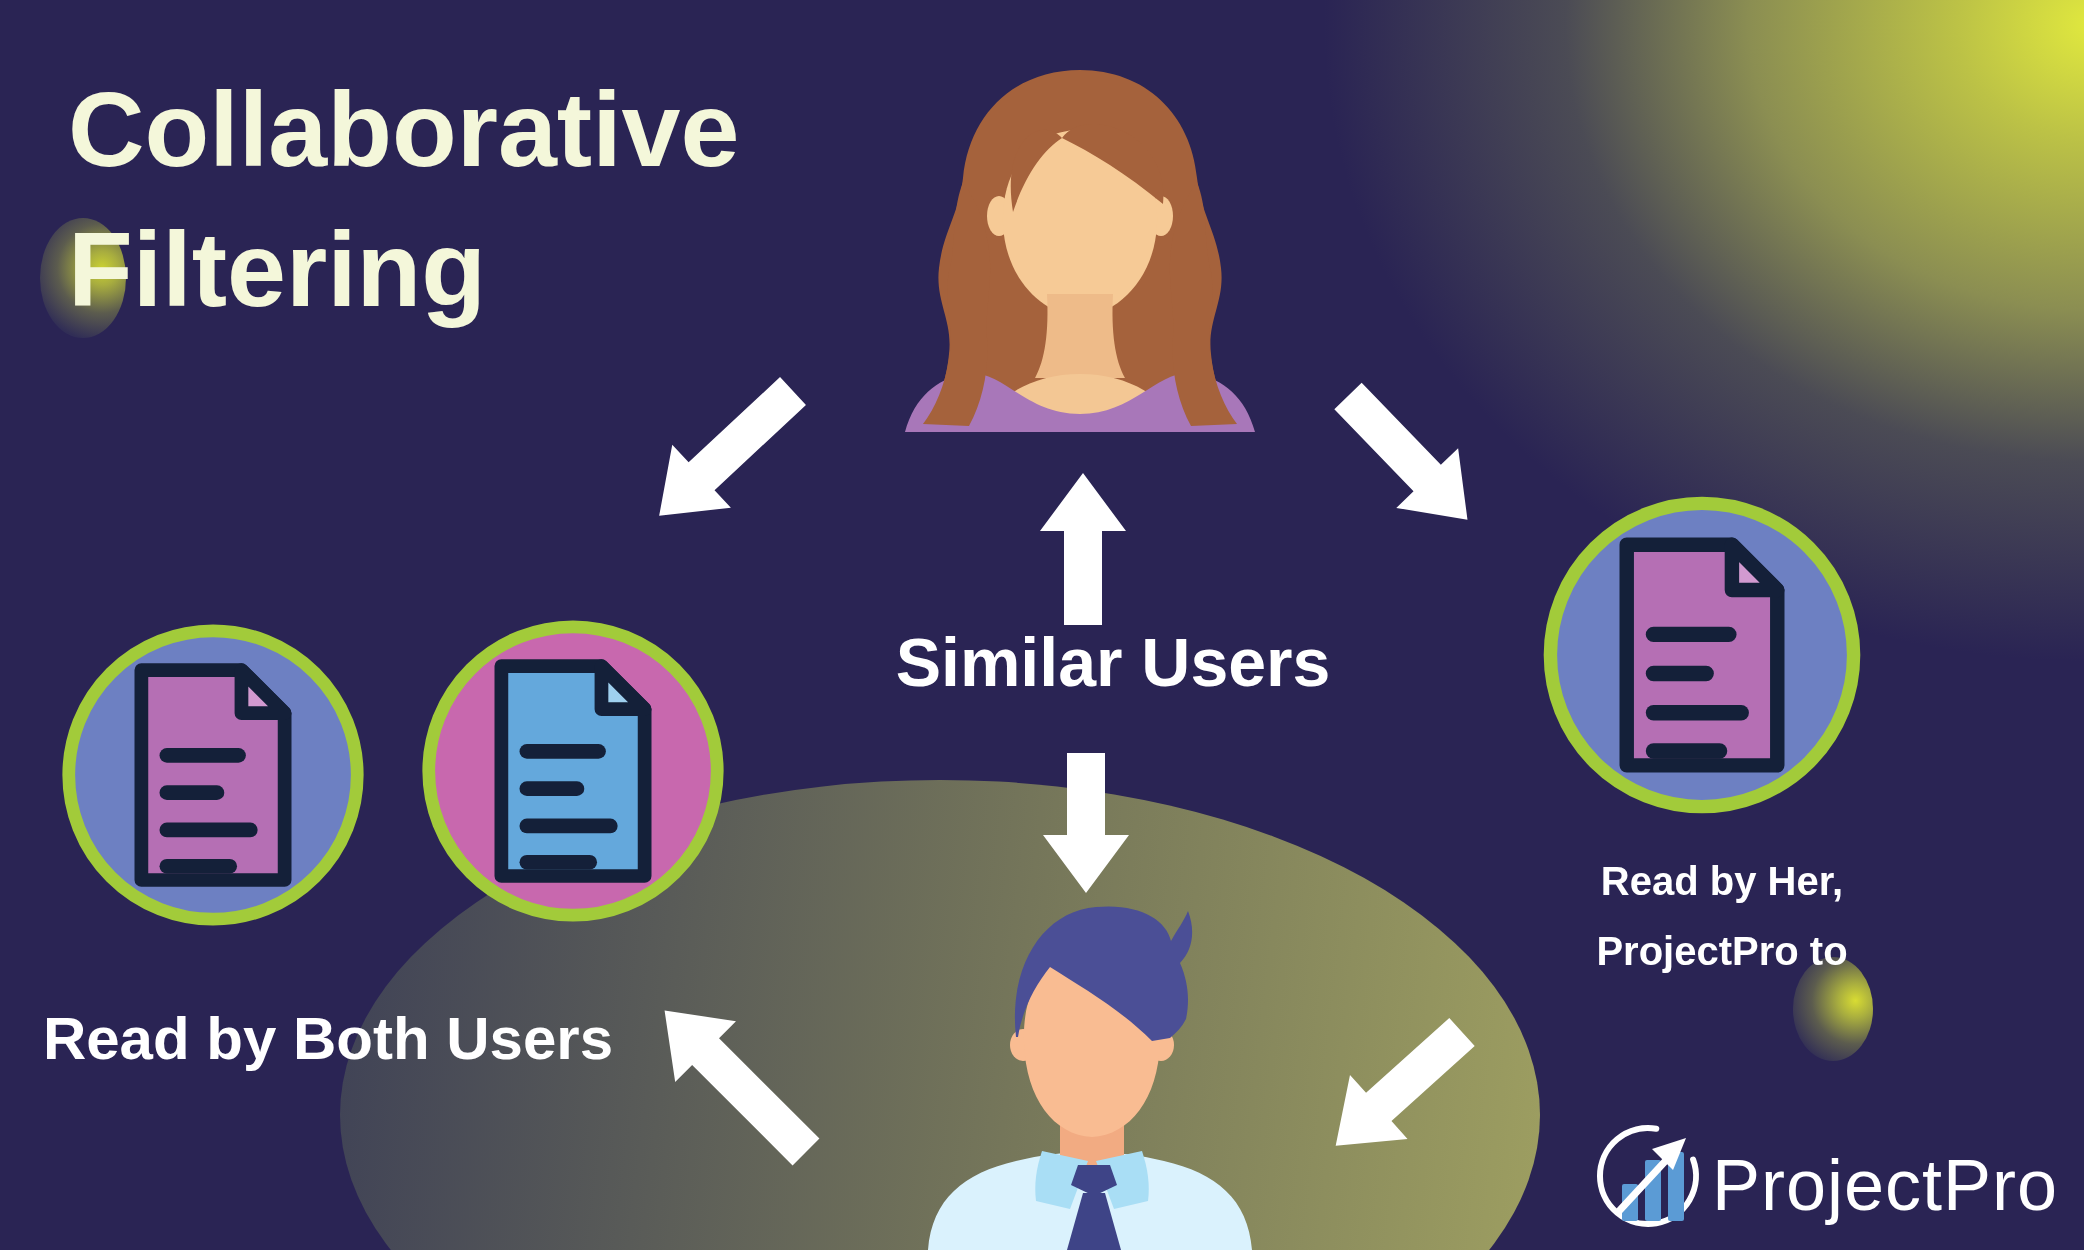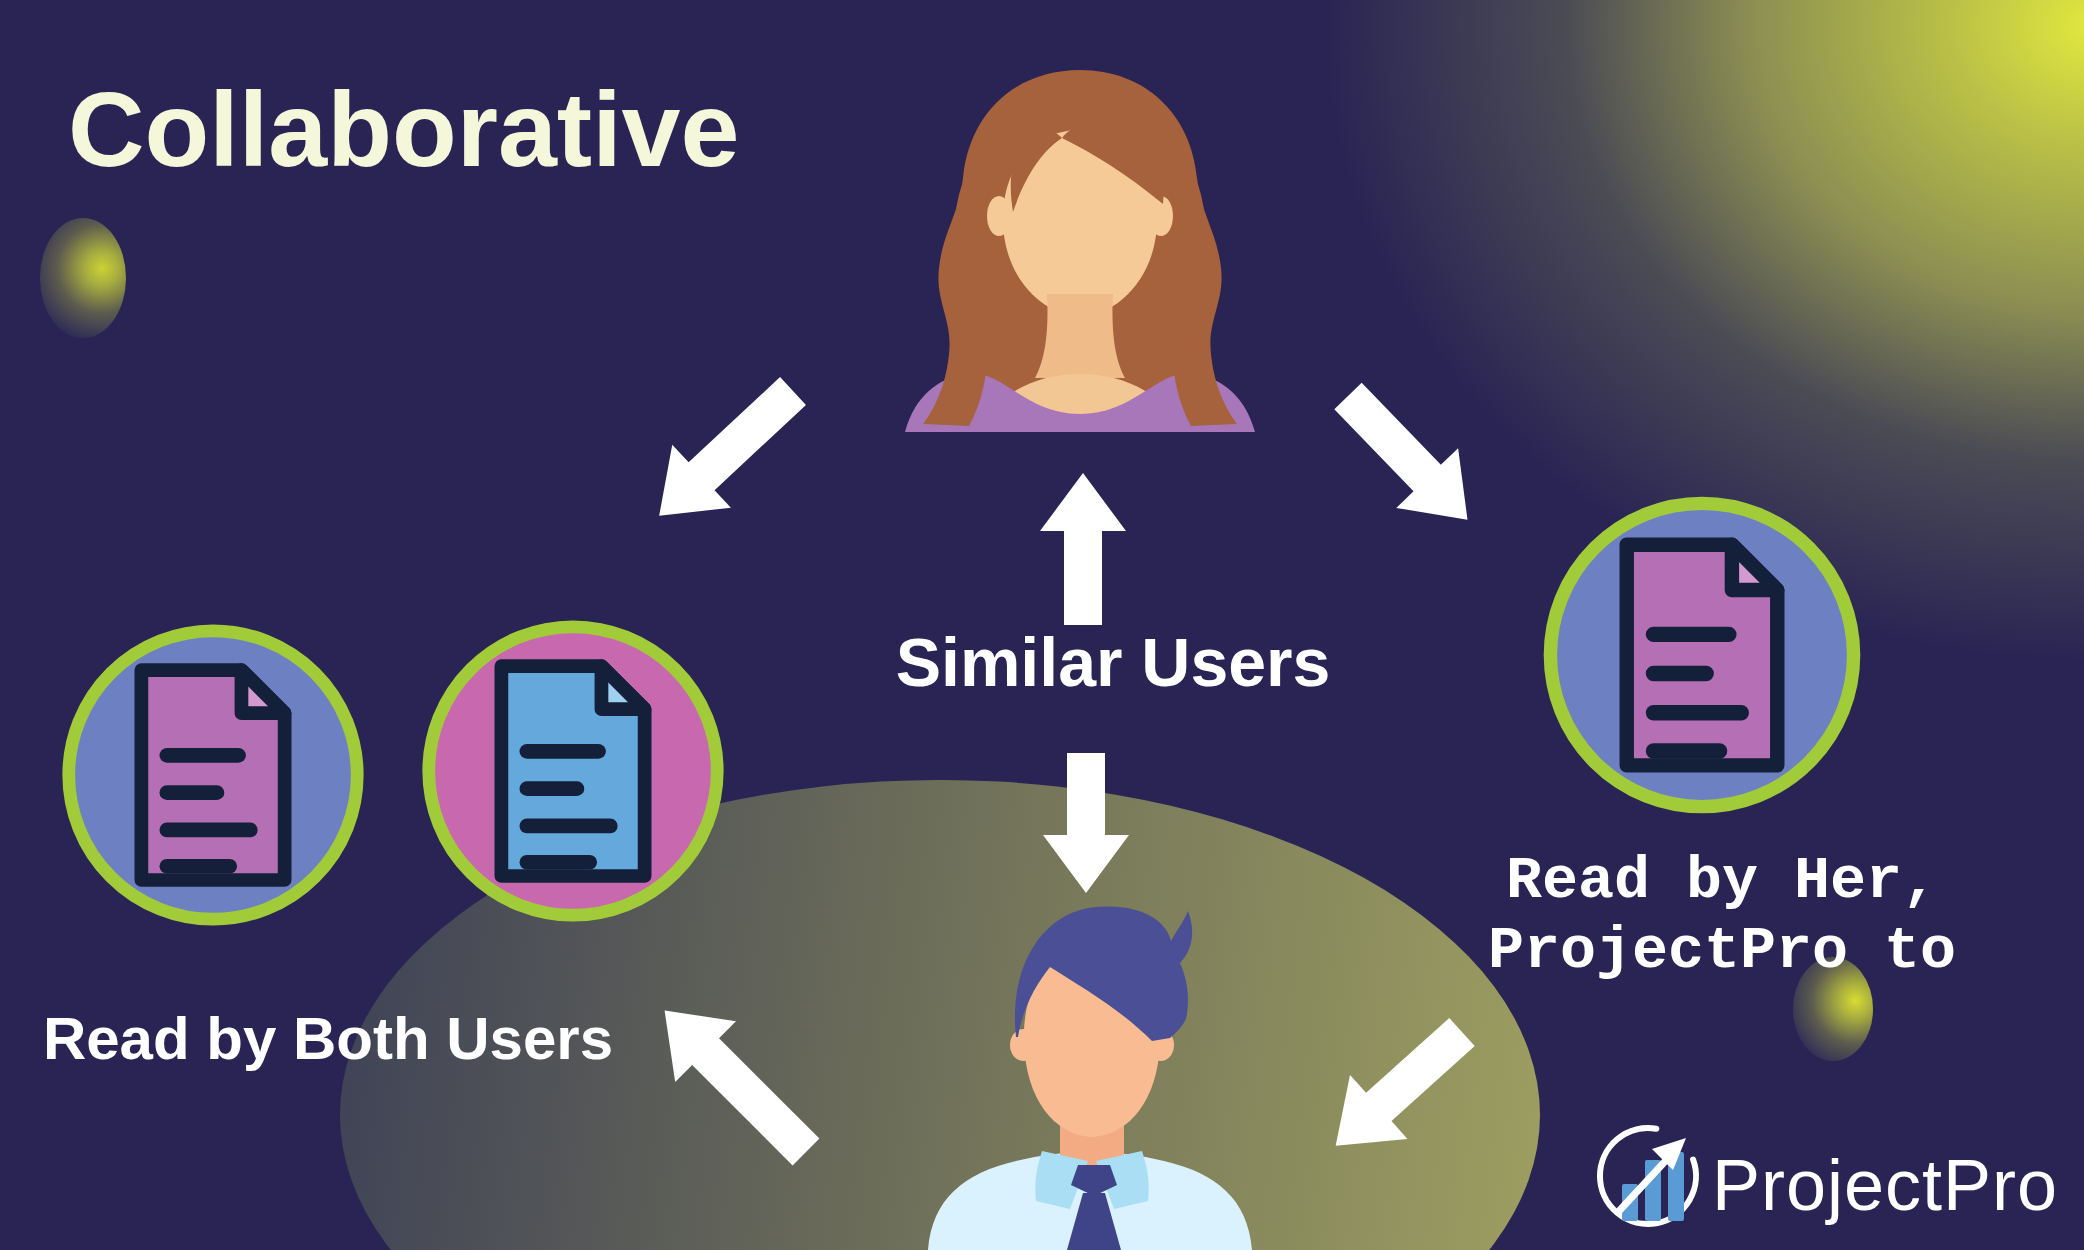--- a/index.html
+++ b/index.html
@@ -21,21 +21,21 @@
     background:radial-gradient(circle at 78% 42%, #d8dc33 0%, #a8ad3f 20%, #5c5c4e 50%, #312e56 80%, #2c2955 100%);}
   
   #glow-ellipse{left:340px;top:780px;width:1200px;height:670px;border-radius:50%;
     background:linear-gradient(97deg,#3e4156 0%,#75765a 55%,#9fa061 100%);}
   
   .lbl{color:#fff;font-weight:bold;text-align:center;}
   #title{left:68px;top:60px;width:800px;font-size:106px;line-height:1.32;
     font-weight:bold;color:#f4f7da;text-align:left;}
   #similar-users{left:813px;top:623px;width:600px;font-size:68px;}
   #read-both{left:28px;top:1004px;width:600px;font-size:60px;}
-  #read-her{left:1422px;top:846px;width:600px;font-size:60px;line-height:70px;font-family:Liberation Mono, monospace;}
+  #read-her{left:1422px;top:846px;width:600px;font-size:40px;line-height:70px;}
   
   #logo{left:1590px;top:1118px;width:490px;height:126px;}
   #logo-text{position:absolute;left:122px;top:26px;font-size:72px;color:#fff;
     font-weight:400;letter-spacing:1px;white-space:nowrap;}
 </style>
 </head>
 <body>
 
 <div id="canvas">
 
@@ -118,20 +118,21 @@
     <g stroke="#142039" stroke-width="15" stroke-linecap="round">
       <path d="M113 140 H186"></path>
         <path d="M113 178 H164"></path>
       <path d="M113 216 H198"></path>
         <path d="M113 253 H177"></path>
     </g>
   </svg>
 
   <div class="abs" id="title">
     <div>Collaborative</div>
+    <div>Filtering</div>
   </div>
 
   <div class="abs lbl" id="similar-users">Similar Users</div>
 
   <div class="abs lbl" id="read-both">Read by Both Users</div>
 
   <div class="abs lbl" id="read-her">
     <div>Read by Her,</div>
     <div>ProjectPro to</div>
   </div>

